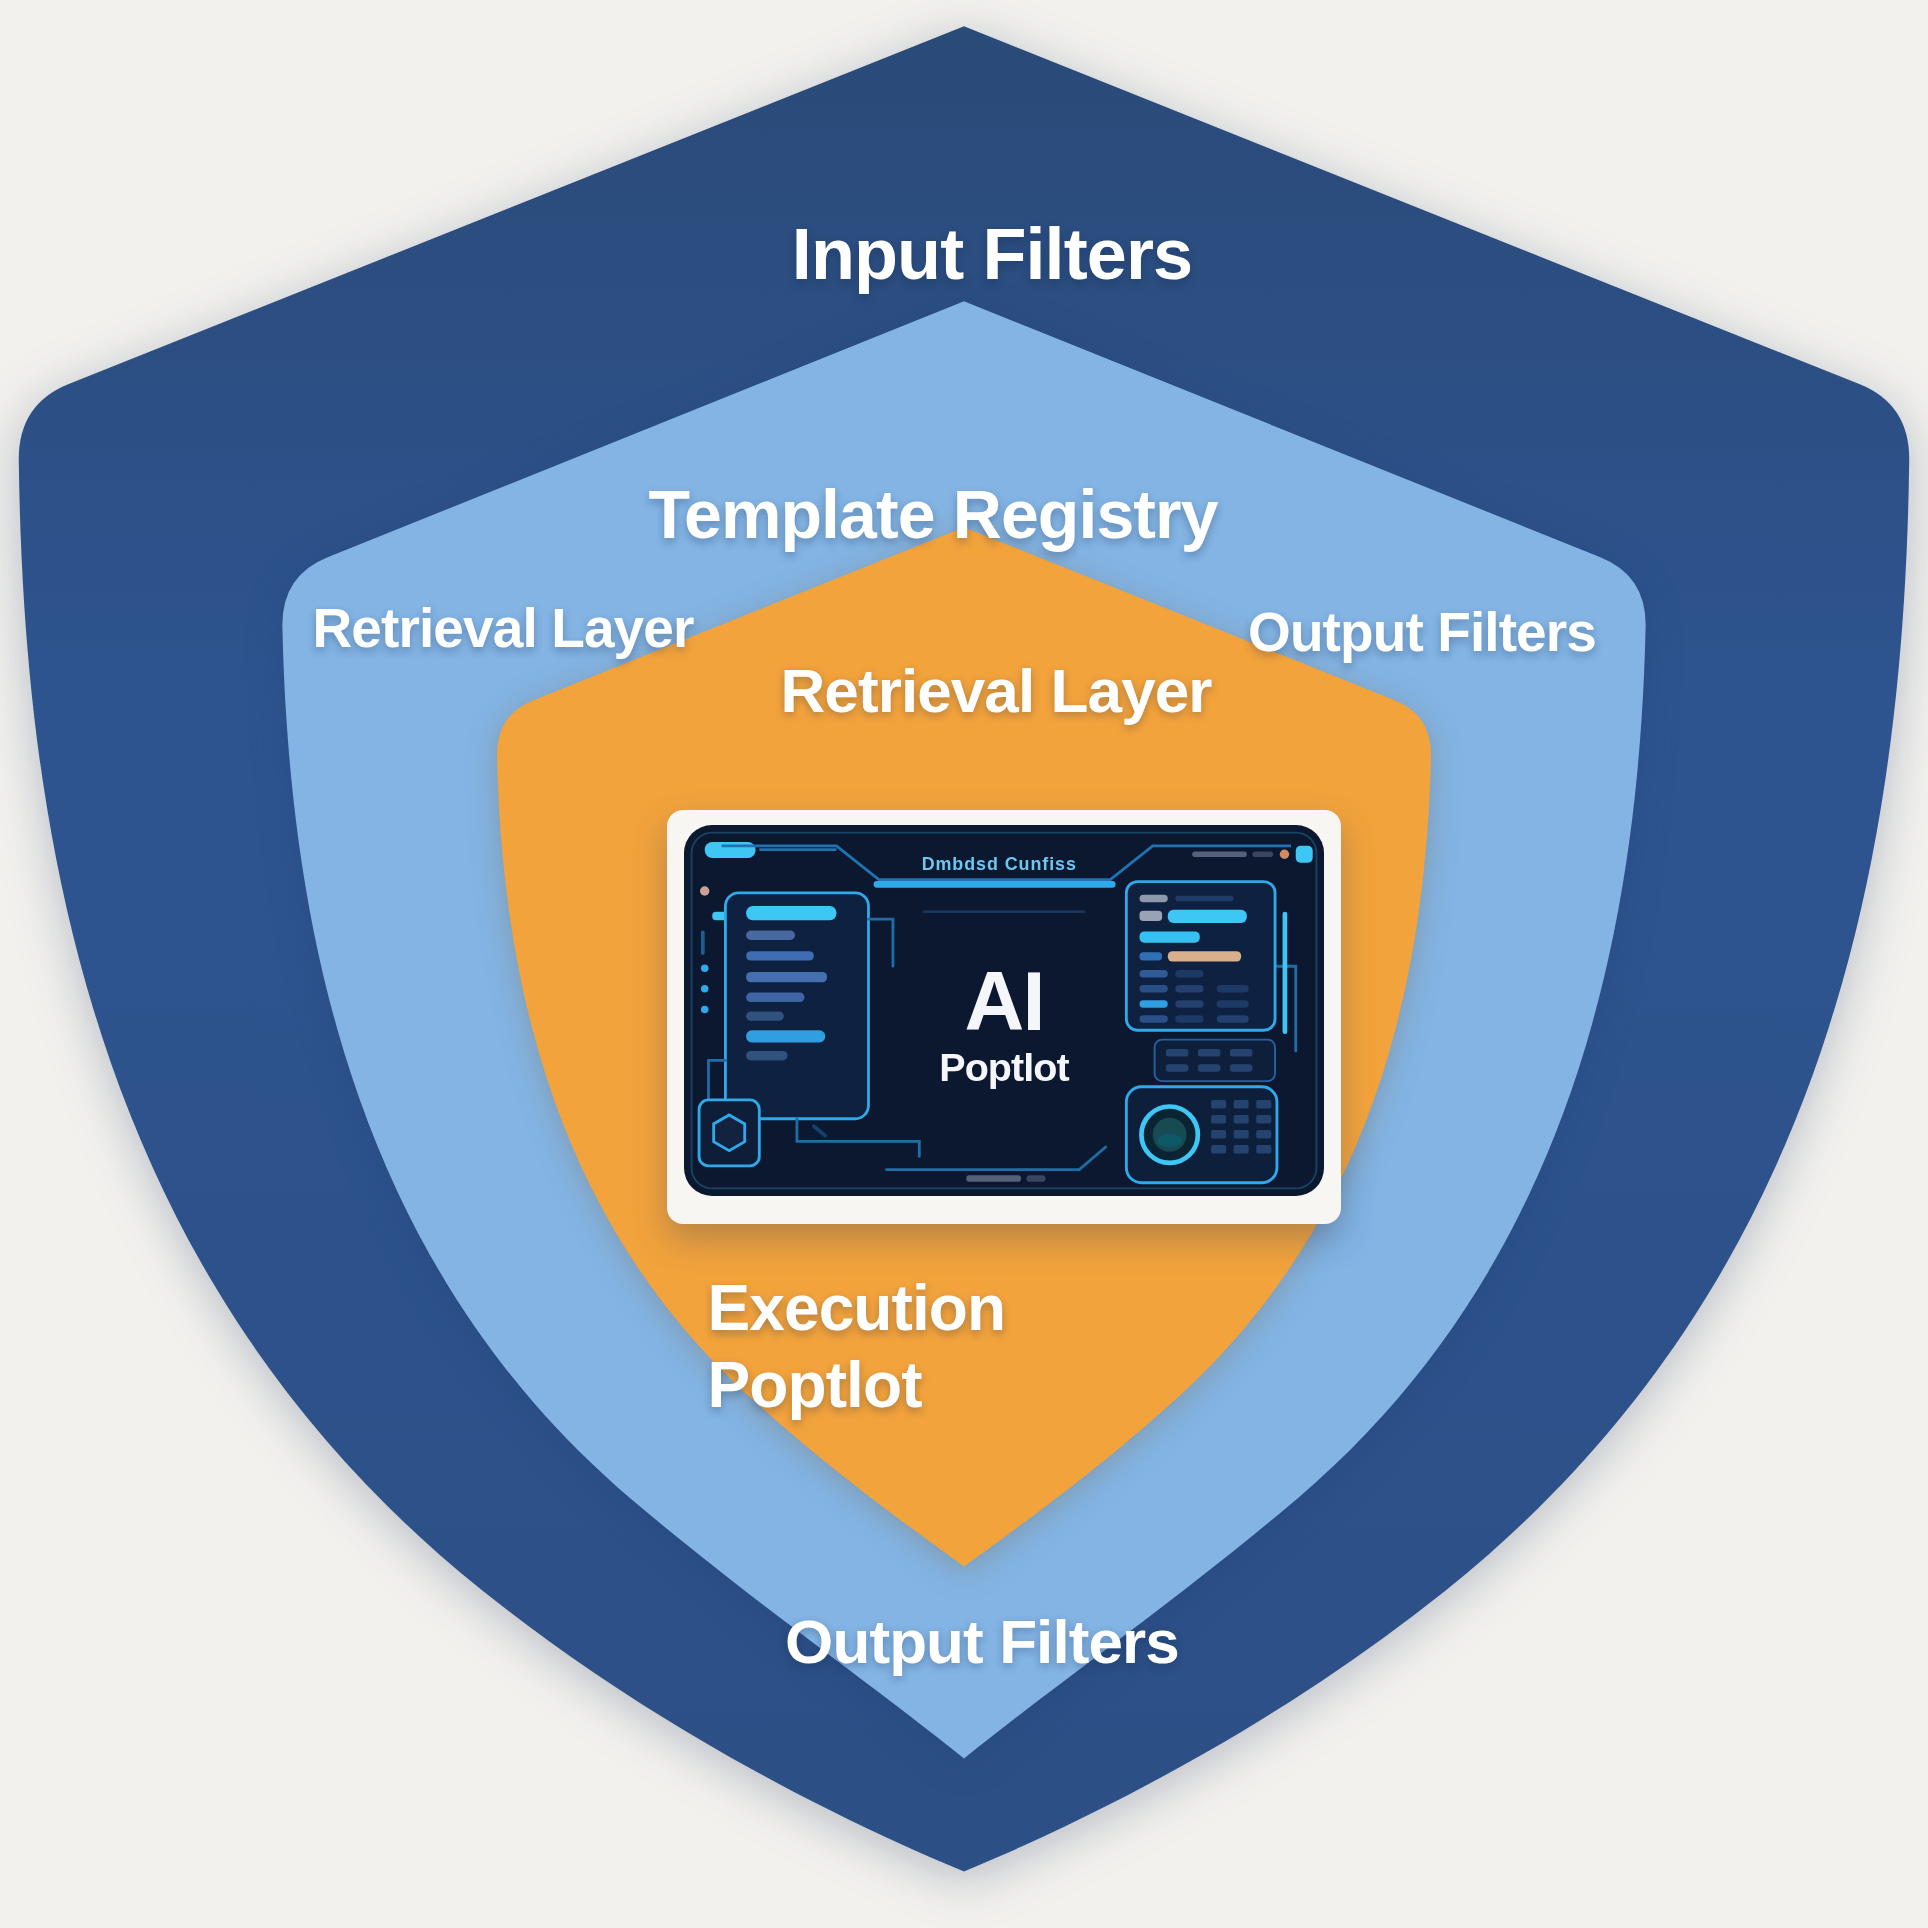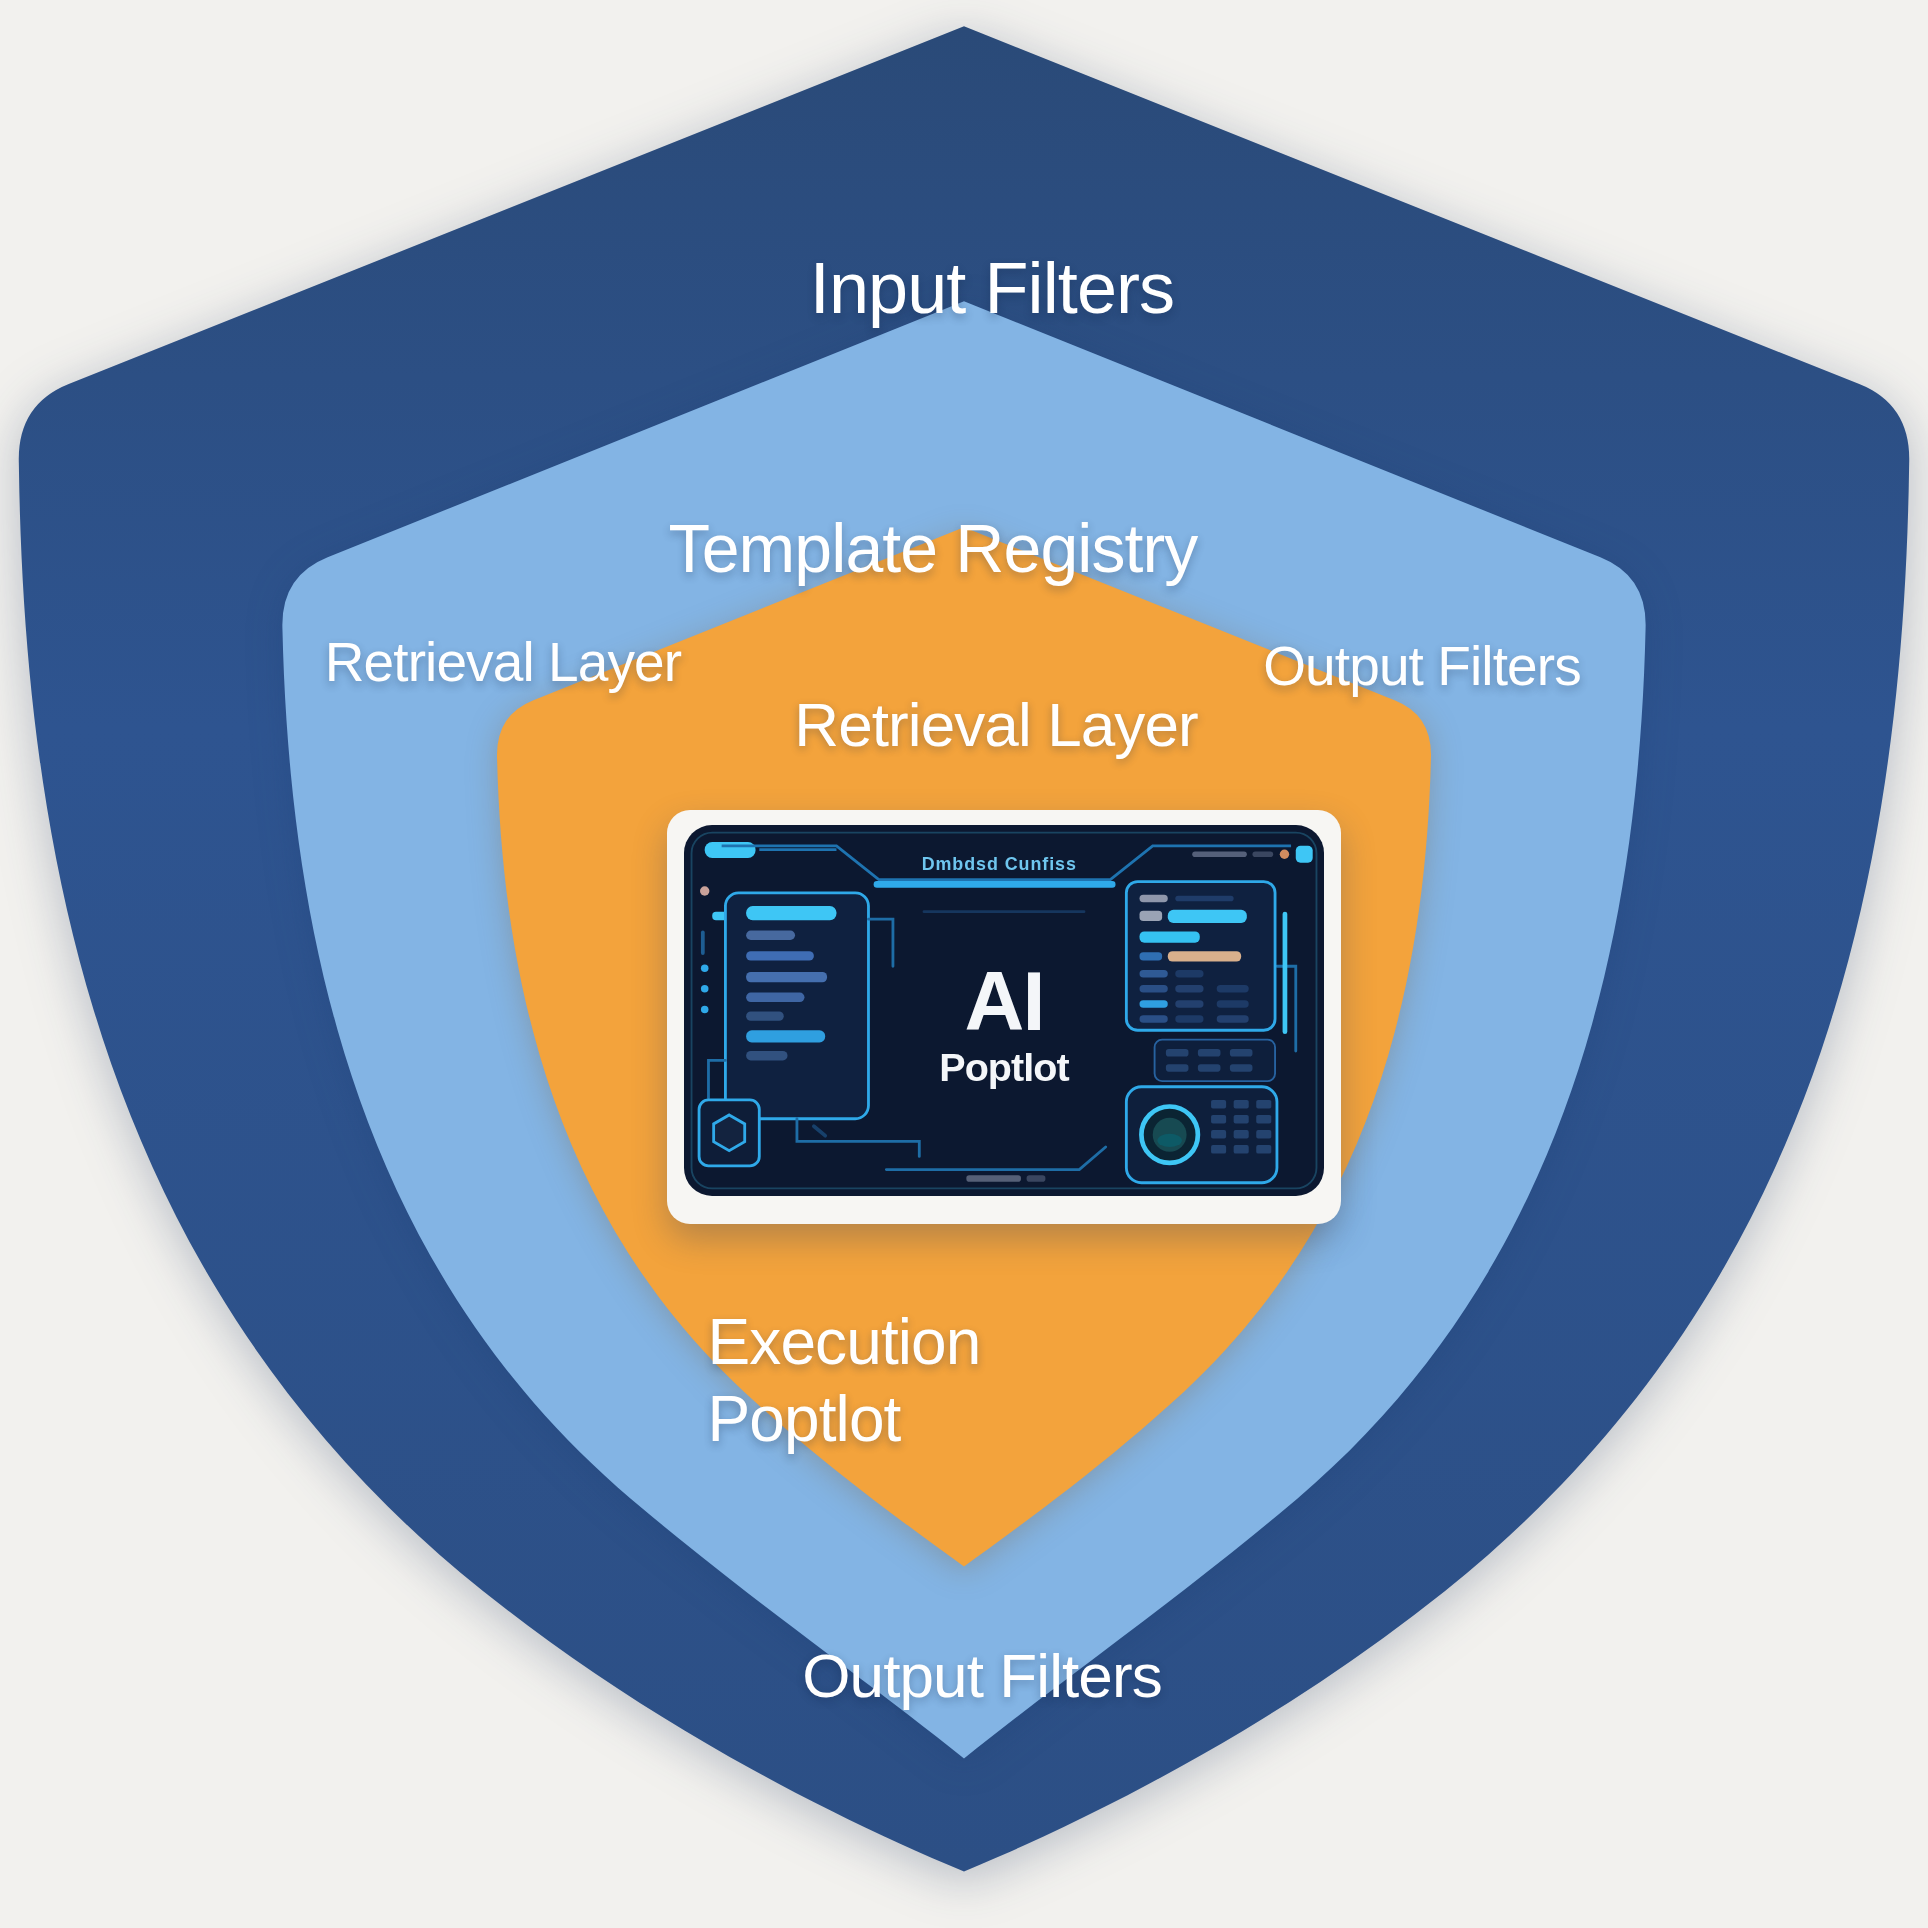--- a/index.html
+++ b/index.html
@@ -3,31 +3,31 @@
 <meta charset="utf-8">
 <style>
   html,body{margin:0;padding:0;}
   body{font-family:"Liberation Sans", sans-serif;}
   .stage{position:relative;width:1928px;height:1928px;overflow:hidden;background:#f2f1ee;}
   .shields{position:absolute;left:0;top:0;width:1928px;height:1928px;}
   .shield-outer{filter:drop-shadow(0 10px 26px rgba(30,50,90,.28));}
   .shield-middle{filter:drop-shadow(0 6px 18px rgba(25,60,110,.25));}
   .shield-inner{filter:drop-shadow(0 6px 16px rgba(120,70,10,.25));}
 
-  .label{position:absolute;transform:translate(-50%,-50%);font-weight:400;white-space:nowrap;
-         letter-spacing:-0.9px;text-shadow:0 3.8px 8.5px rgba(15,35,70,.30);margin-top:34px;}
+  .label{position:absolute;transform:translate(-50%,-50%);font-weight:700;white-space:nowrap;
+         letter-spacing:-0.9px;text-shadow:0 3.8px 8.5px rgba(15,35,70,.30);}
   .lbl-input{left:992px;top:254px;font-size:72px;}
   .lbl-template{left:933px;top:514px;font-size:68px;}
   .lbl-retr-left{left:503px;top:628px;font-size:55px;}
   .lbl-out-right{left:1422px;top:632px;font-size:55px;}
   .lbl-retr-center{left:996px;top:690px;font-size:62px;}
   .lbl-exec{left:990px;top:1347px;font-size:64px;line-height:77px;white-space:normal;width:565px;}
   .lbl-out-bottom{left:982px;top:1641px;font-size:62px;}
 
-  .device{position:absolute;left:667px;top:810px;width:674px;height:414px;border-radius:23px;
+  .device{position:absolute;left:667px;top:810px;width:674px;height:414px;border-radius:16px;
           background:#f7f6f3;box-shadow:0 15px 34px rgba(40,60,95,.30);}
   .screen{position:absolute;left:17px;top:15px;width:640px;height:371px;border-radius:28px;
           background:#0c1830;overflow:hidden;}
   .screen-gfx{position:absolute;left:0;top:0;width:100%;height:100%;}
   .screen-gfx text{font-family:"Liberation Sans", sans-serif;}
   .hdr-title{font-size:19px;font-weight:700;letter-spacing:1px;}
   .ai-title{font-size:88px;font-weight:800;letter-spacing:-2px;}
   .ai-sub{font-size:42px;font-weight:700;letter-spacing:-1px;}
 </style>
 </head>

